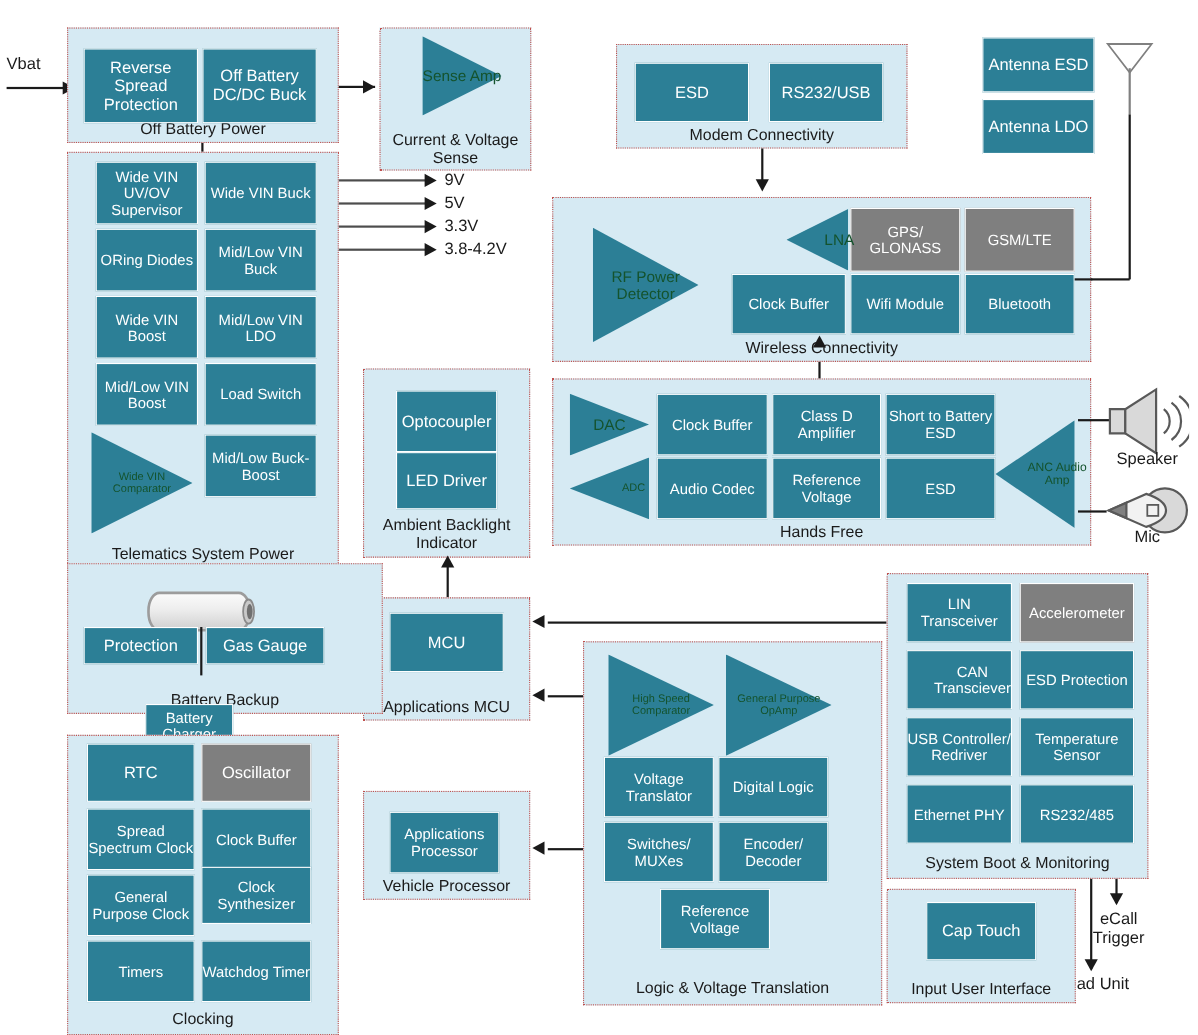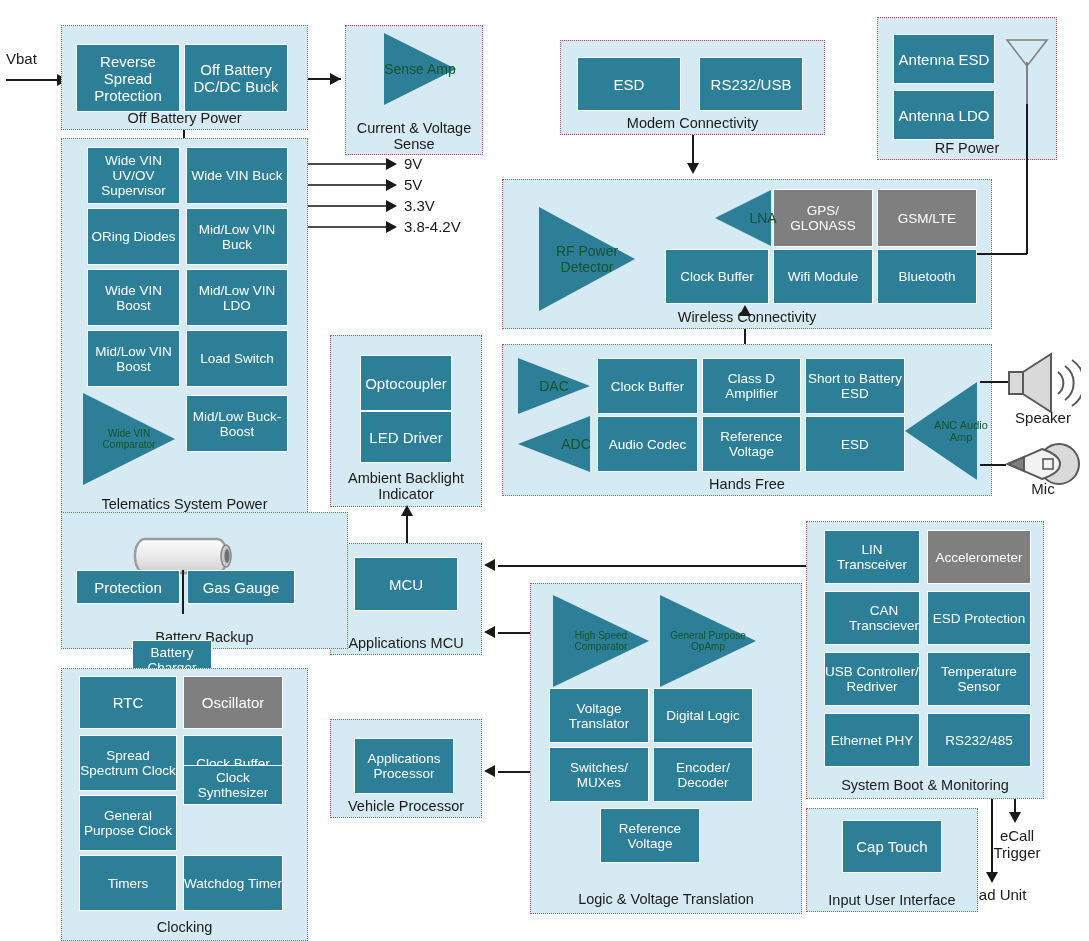--- a/index.html
+++ b/index.html
@@ -111,23 +111,20 @@
 
   <div class="panel" style="left:560px;top:40px;width:265px;height:95px;">
     <div class="panel-label">Modem Connectivity</div>
   </div>
   <div class="blk" style="left:577px;top:57px;width:104px;height:54px;">ESD</div>
   <div class="blk" style="left:699px;top:57px;width:104px;height:54px;">RS232/USB</div>
 
   <div class="line blk-l" style="left:692px;top:135px;width:1.5px;height:36px;"></div>
   <div class="arrowhead ah-down" style="left:687px;top:163px;"></div>
 
-  <div class="panel" style="left:877px;top:17px;width:180px;height:143px;">
-    <div class="panel-label">RF Power</div>
-  </div>
   <div class="blk" style="left:893px;top:34px;width:102px;height:50px;">Antenna ESD</div>
   <div class="blk" style="left:893px;top:90px;width:102px;height:50px;">Antenna LDO</div>
 
   <div class="tri" style="left:1005px;top:38px;width:44px;height:30px;">
     <svg width="44" height="30" viewBox="0 0 44 30">
         <polygon points="2,2 42,2 22,28" fill="none" stroke="#808080" stroke-width="1.6"></polygon>
       </svg>
   </div>
   <div class="line" style="left:1026px;top:62px;width:1.6px;height:42px;background:#808080;"></div>
   <div class="line blk-l" style="left:1026px;top:104px;width:1.6px;height:150px;"></div>
@@ -178,21 +175,21 @@
       </svg>
     <div class="cap" style="padding-right:24px;">
         <span style="font-size:14px;line-height:16px;">DAC</span>
       </div>
   </div>
   <div class="tri" style="left:518px;top:416px;width:72px;height:56px;">
     <svg width="72" height="56" viewBox="0 0 72 56">
         <polygon points="72,0 72,56 0,28" fill="#2c7f96"></polygon>
       </svg>
     <div class="cap" style="padding-left:22px;">
-        <span style="font-size:14px;line-height:16px;">ADC</span>
+        <span style="font-size:10px;line-height:16px;">ADC</span>
       </div>
   </div>
   <div class="tri" style="left:905px;top:382px;width:72px;height:98px;">
     <svg width="72" height="98" viewBox="0 0 72 98">
         <polygon points="72,0 72,98 0,49" fill="#2c7f96"></polygon>
       </svg>
     <div class="cap" style="padding-left:20px;">
         <span style="font-size:11px;line-height:12.5px;">ANC Audio Amp</span>
       </div>
   </div>
@@ -266,21 +263,21 @@
   <div class="blk sm" style="left:132px;top:640px;width:80px;height:40px;">Battery Charger</div>
 
   <div class="panel" style="left:61px;top:668px;width:247px;height:273px;">
     <div class="panel-label" style="bottom:5px;">Clocking</div>
   </div>
   <div class="blk" style="left:79px;top:676px;width:98px;height:53px;">RTC</div>
   <div class="blk gray" style="left:183px;top:676px;width:100px;height:53px;">Oscillator</div>
   <div class="blk sm" style="left:79px;top:735px;width:98px;height:56px;">Spread Spectrum Clock</div>
   <div class="blk sm" style="left:183px;top:735px;width:100px;height:56px;">Clock Buffer</div>
   <div class="blk sm" style="left:79px;top:795px;width:98px;height:56px;">General Purpose Clock</div>
-  <div class="blk sm" style="left:183px;top:765px;width:100px;height:40px;">Clock Synthesizer</div>
+  <div class="blk sm" style="left:183px;top:788px;width:100px;height:52px;">Clock Synthesizer</div>
   <div class="blk sm" style="left:79px;top:855px;width:98px;height:56px;">Timers</div>
   <div class="blk sm" style="left:183px;top:855px;width:100px;height:56px;">Watchdog Timer</div>
 
   <div class="panel" style="left:330px;top:719px;width:152px;height:99px;">
     <div class="panel-label">Vehicle Processor</div>
   </div>
   <div class="blk sm" style="left:354px;top:738px;width:100px;height:56px;">Applications Processor</div>
 
   <div class="line blk-l" style="left:498px;top:771px;width:34px;height:1.6px;"></div>
   <div class="arrowhead ah-left" style="left:484px;top:765px;"></div>

